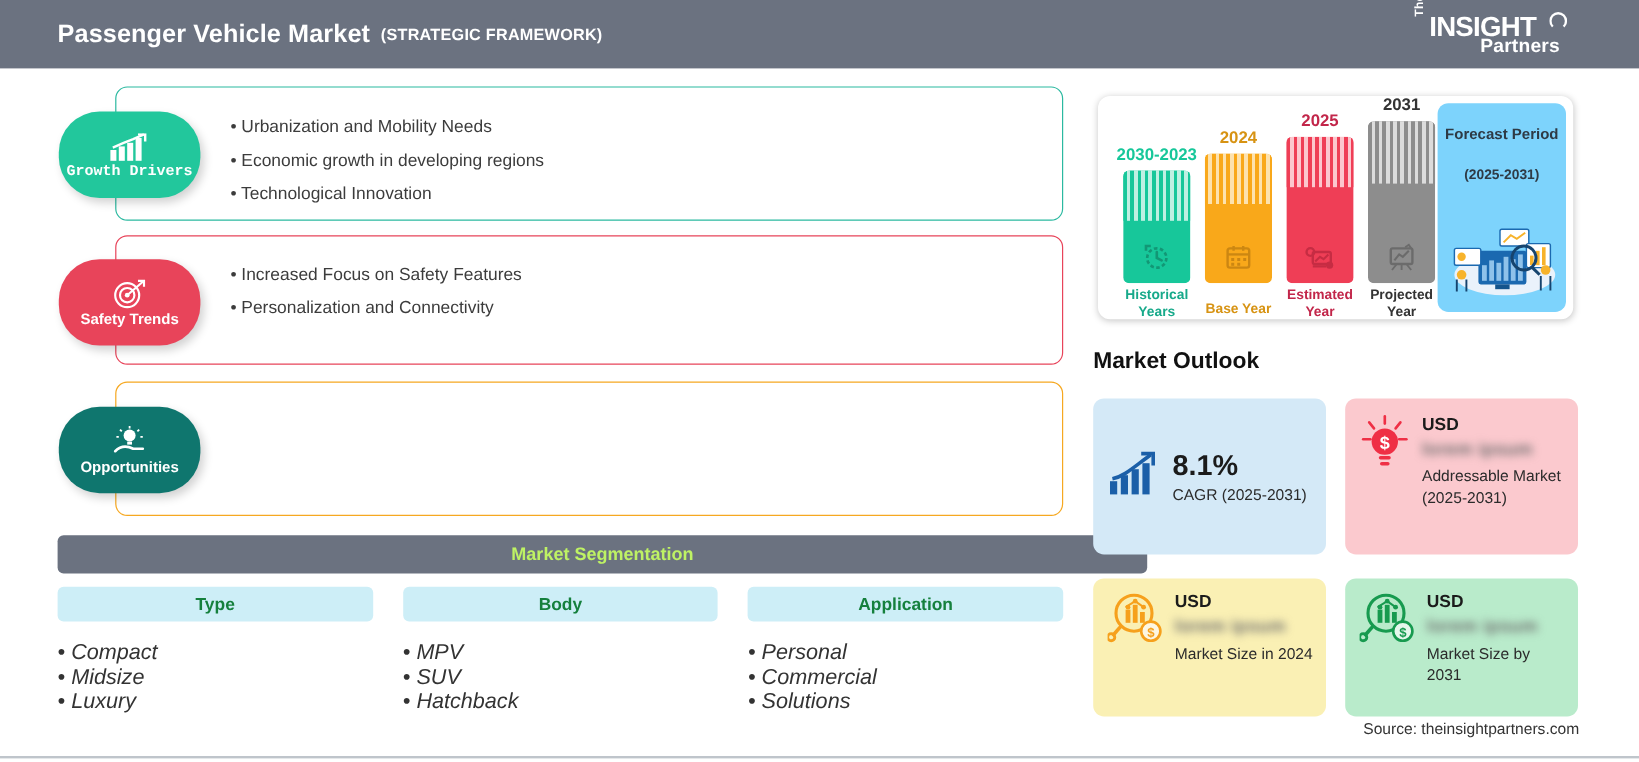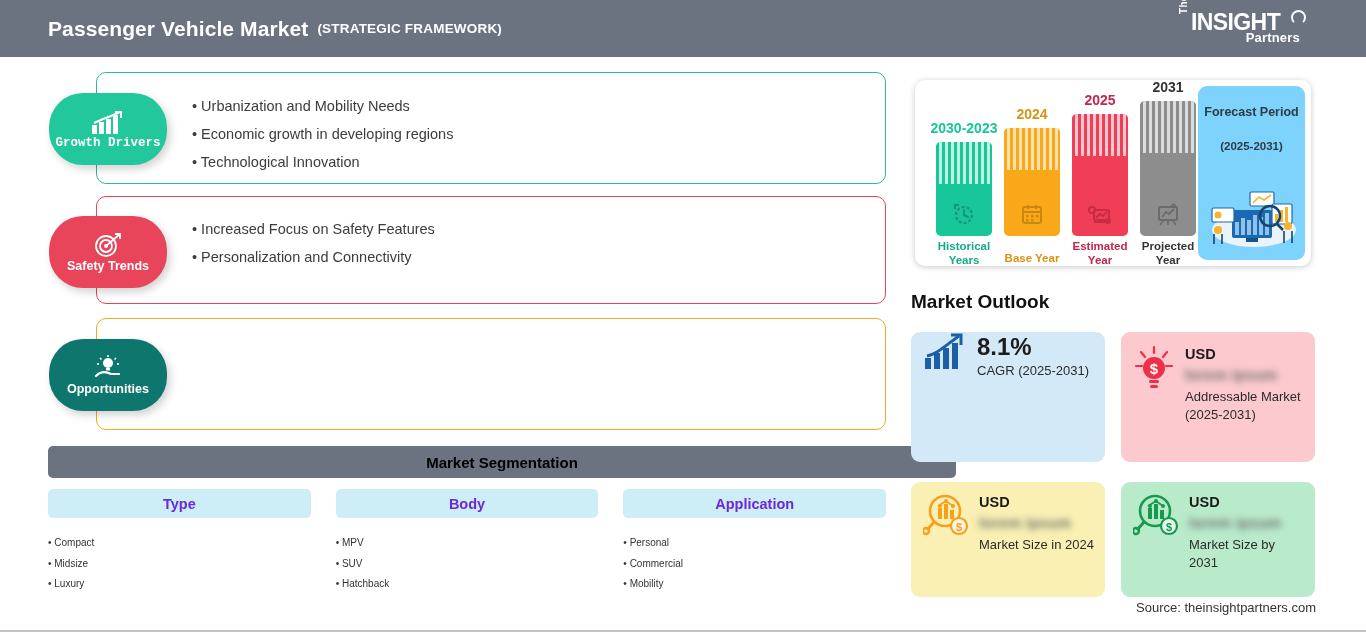--- a/index.html
+++ b/index.html
@@ -30,21 +30,21 @@
   }
   .logo .l-the {
     position:absolute; left:0; top:6px; font-size:10px; font-weight:bold;
     transform: rotate(-90deg); transform-origin: left top; letter-spacing:.3px;
   }
   .logo .l-insight {
     position:absolute; left:13px; top:1px; font-size:23px; font-weight:bold;
     letter-spacing:-.6px;
   }
   .logo .l-partners {
-    position:absolute; right:8px; top:22px; font-size:13px; font-weight:bold;
+    position:absolute; right:8px; top:22px; font-size:16px; font-weight:bold;
     letter-spacing:.2px;
   }
   .logo .l-ring {
     position:absolute; right:2px; top:2px; width:15px; height:15px;
     border:2.5px solid #fff; border-radius:50%; border-bottom-color:transparent;
   }
   .panel-box {
     position:absolute; left:96px; border:1.4px solid #3aa; border-radius:10px;
     background:#fff;
   }
@@ -70,34 +70,34 @@
   .bl3 { left:192px; top:338px; }
   .bullets li {
     list-style:none; font-size:14.5px; color:#3c3c3c; line-height:28px;
     white-space:nowrap;
   }
   .bullets li::before { content:"• "; color:#3c3c3c; }
 
   
   .seg-header {
     position:absolute; left:48px; top:446px; width:908px; height:32px;
-    background:#6b7280; border-radius:5px; color:#000000;
+    background:#6b7280; border-radius:5px; color:#bef264;
     display:flex; align-items:center; justify-content:center;
     font-size:15px; font-weight:bold;
   }
   .seg-cols { position:absolute; left:48px; top:489px; width:838px; display:flex; gap:25px; }
   .seg-col { width:263px; }
   .seg-col-head {
     height:29px; background:#cdeef7; border-radius:5px;
     display:flex; align-items:center; justify-content:center;
-    font-size:14.5px; font-weight:bold; color:#6d28d9;
+    font-size:14.5px; font-weight:bold; color:#15803d;
   }
   .seg-col ul { margin-top:15px; }
   .seg-col li {
-    list-style:none; font-size:10px; color:#333; line-height:20.5px;
+    list-style:none; font-size:18px; color:#333; line-height:20.5px;font-style:italic;
   }
   .seg-col li::before { content:"• "; }
 
   
   .tl-card {
     position:absolute; left:915px; top:80px; width:396px; height:186px;
     background:#fff; border-radius:10px; box-shadow:0 1px 6px rgba(0,0,0,.22);
     overflow:hidden;
   }
   .tl-bar-wrap { position:absolute; }
@@ -134,21 +134,21 @@
   }
   .fc-art { position:absolute; left:6px; bottom:8px; }
 
   
   .mo-title {
     position:absolute; left:911px; top:291px; font-size:19px; font-weight:bold; color:#111;
   }
   .mo-card { position:absolute; border-radius:9px; }
   .mo-cagr {
     left:911px; top:332px; width:194px; height:130px; background:#d4e9f7;
-    display:flex; padding-left:12px; gap:10px;
+    display:flex; align-items:center; padding-left:12px; gap:10px;
   }
   .cagr-val { font-size:24px; font-weight:bold; color:#1b1b1b; line-height:26px; }
   .cagr-lbl { font-size:13px; color:#2b2b2b; margin-top:3px; }
   .mo-addr {
     left:1121px; top:332px; width:194px; height:130px; background:#fbc9ce;
     padding:12px 10px 0 12px;
   }
   .mo-2024 {
     left:911px; top:482px; width:194px; height:115px; background:#faf0b4;
     padding:10px 10px 0 12px;
@@ -263,21 +263,21 @@
         <li>MPV</li>
         <li>SUV</li>
         <li>Hatchback</li>
       </ul>
     </div>
     <div class="seg-col">
       <div class="seg-col-head">Application</div>
       <ul>
         <li>Personal</li>
         <li>Commercial</li>
-        <li>Mobility</li>
+        <li>Solutions</li>
       </ul>
     </div>
   </div>
 
   <div class="tl-card">
     <div class="fc-panel">
       <div class="fc-title">Forecast Period</div>
       <div class="fc-sub">(2025-2031)</div>
       <div class="fc-art">
         <svg width="95" height="62" viewBox="0 0 95 62">

